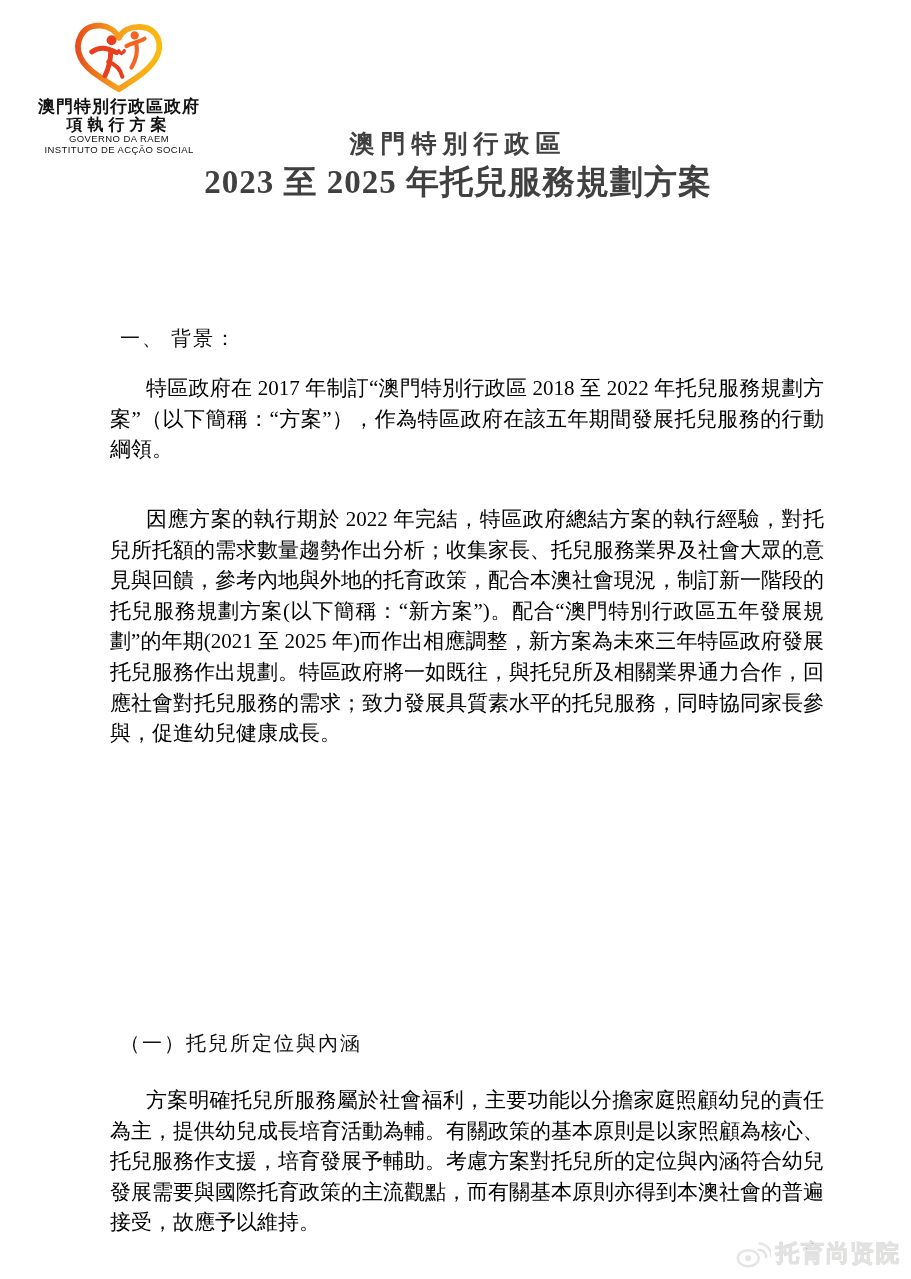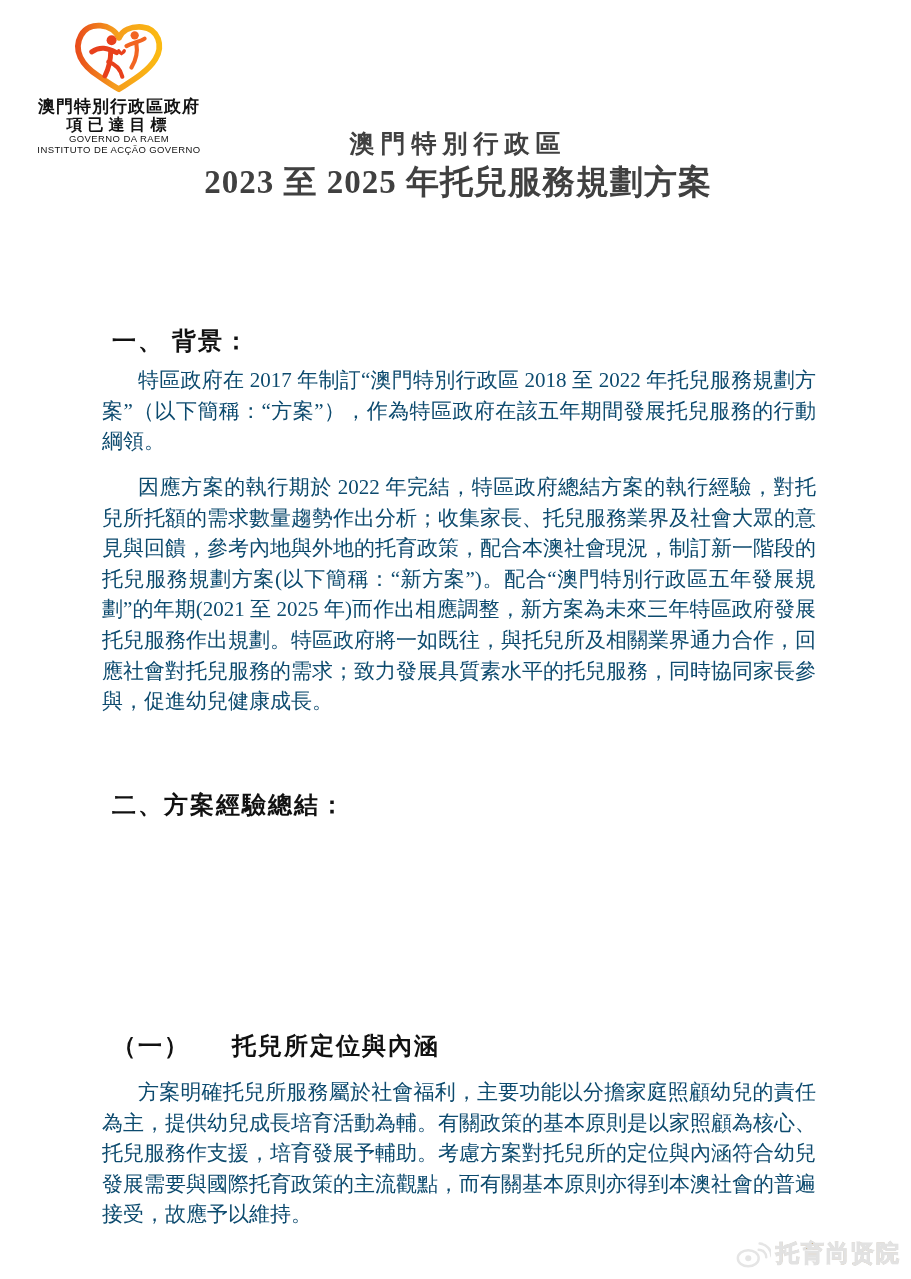--- a/index.html
+++ b/index.html
@@ -70,46 +70,46 @@
     text-align: center;
     font-size: 22px;
     font-weight: 700;
     letter-spacing: 2px;
     color: #111;
   }
 
   
   .sec-heading {
     position: absolute;
-    left: 112px;
-    font-size: 24px;
-    font-weight: 700;
+    left: 120px;
+    font-size: 20px;
+    font-weight: 400;
     letter-spacing: 2px;
     color: #111;
     white-space: nowrap;
   }
   .sec1 { top: 325px; }
   .sec2 { top: 789px; }
   .sec3 { top: 1030px; }
-  .sec3 .h3-title { margin-left: 42px; }
+  .sec3 .h3-title { }
 
   
   .para {
     position: absolute;
     left: 102px;
     width: 714px;
-    margin: 0;
+    margin: 8px;
     font-size: 21px;
     line-height: 30.6px;
     text-align: justify;
     text-indent: 36px;
-    color: #0c4a6e;
+    color: #000000;
   }
   .p1 { top: 365px; }
-  .p2 { top: 472px; }
+  .p2 { top: 496px; }
   .p3 { top: 835px; }
   .p4 { top: 1077px; }
 
   
   .watermark {
     position: absolute;
     left: 735px;
     top: 1238px;
     display: flex;
     align-items: center;
@@ -143,36 +143,35 @@
       <circle cx="51" cy="27" r="6" fill="#e8401c"></circle>
       <path d="M27,41 C37,34 46,36 57,42" stroke="#e8401c" stroke-width="6" fill="none" stroke-linecap="round"></path>
       <path d="M50,40 C50,52 48,60 43,70" stroke="#e8401c" stroke-width="6" fill="none" stroke-linecap="round"></path>
       <path d="M47,53 C56,56 62,63 64,71" stroke="#e8401c" stroke-width="5" fill="none" stroke-linecap="round"></path>
       <circle cx="79" cy="21" r="5" fill="#f26522"></circle>
       <path d="M69,34 C76,30 85,29 91,25" stroke="#f26522" stroke-width="5" fill="none" stroke-linecap="round"></path>
       <path d="M81,31 C83,42 80,52 75,60" stroke="#f26522" stroke-width="5" fill="none" stroke-linecap="round"></path>
       <path d="M63,41 l2,-3 a2.2,2.2 0 0 1 3.4,2 c0,2.2 -3.2,4.2 -5.4,5.4 c-2.2,-1.2 -5.4,-3.2 -5.4,-5.4 a2.2,2.2 0 0 1 3.4,-2 z" fill="#e8401c"></path>
     </svg>
     <div class="org-cn1">澳門特別行政區政府</div>
-    <div class="org-cn2">項已達目標</div>
+    <div class="org-cn2">項執行方案</div>
     <div class="org-pt1">GOVERNO DA RAEM</div>
-    <div class="org-pt2">INSTITUTO DE ACÇÃO GOVERNO</div>
+    <div class="org-pt2">INSTITUTO DE ACÇÃO SOCIAL</div>
   </div>
 
   <div class="title-block">
     <div class="title-l1">澳門特別行政區</div>
     <div class="title-l2">2023 至 2025 年托兒服務規劃方案</div>
   </div>
 
 
   <div class="sec-heading sec1">一、 背景：</div>
   <p class="para p1">特區政府在 2017 年制訂“澳門特別行政區 2018 至 2022 年托兒服務規劃方案”（以下簡稱：“方案”），作為特區政府在該五年期間發展托兒服務的行動綱領。</p>
   <p class="para p2">因應方案的執行期於 2022 年完結，特區政府總結方案的執行經驗，對托兒所托額的需求數量趨勢作出分析；收集家長、托兒服務業界及社會大眾的意見與回饋，參考內地與外地的托育政策，配合本澳社會現況，制訂新一階段的托兒服務規劃方案(以下簡稱：“新方案”)。配合“澳門特別行政區五年發展規劃”的年期(2021 至 2025 年)而作出相應調整，新方案為未來三年特區政府發展托兒服務作出規劃。特區政府將一如既往，與托兒所及相關業界通力合作，回應社會對托兒服務的需求；致力發展具質素水平的托兒服務，同時協同家長參與，促進幼兒健康成長。</p>
 
-  <div class="sec-heading sec2">二、方案經驗總結：</div>
 
   <div class="sec-heading sec3">
     <span class="h3-num">（一）</span><span class="h3-title">托兒所定位與內涵</span>
   </div>
   <p class="para p4">方案明確托兒所服務屬於社會福利，主要功能以分擔家庭照顧幼兒的責任為主，提供幼兒成長培育活動為輔。有關政策的基本原則是以家照顧為核心、托兒服務作支援，培育發展予輔助。考慮方案對托兒所的定位與內涵符合幼兒發展需要與國際托育政策的主流觀點，而有關基本原則亦得到本澳社會的普遍接受，故應予以維持。</p>
 
   <div class="watermark">
     <svg width="36" height="30" viewBox="0 0 38 31" aria-hidden="true">
       <ellipse cx="14" cy="20" rx="11" ry="8.5" fill="none" stroke="#e5e5e5" stroke-width="2.6"></ellipse>
       <circle cx="14" cy="20" r="3.2" fill="#e5e5e5"></circle>

